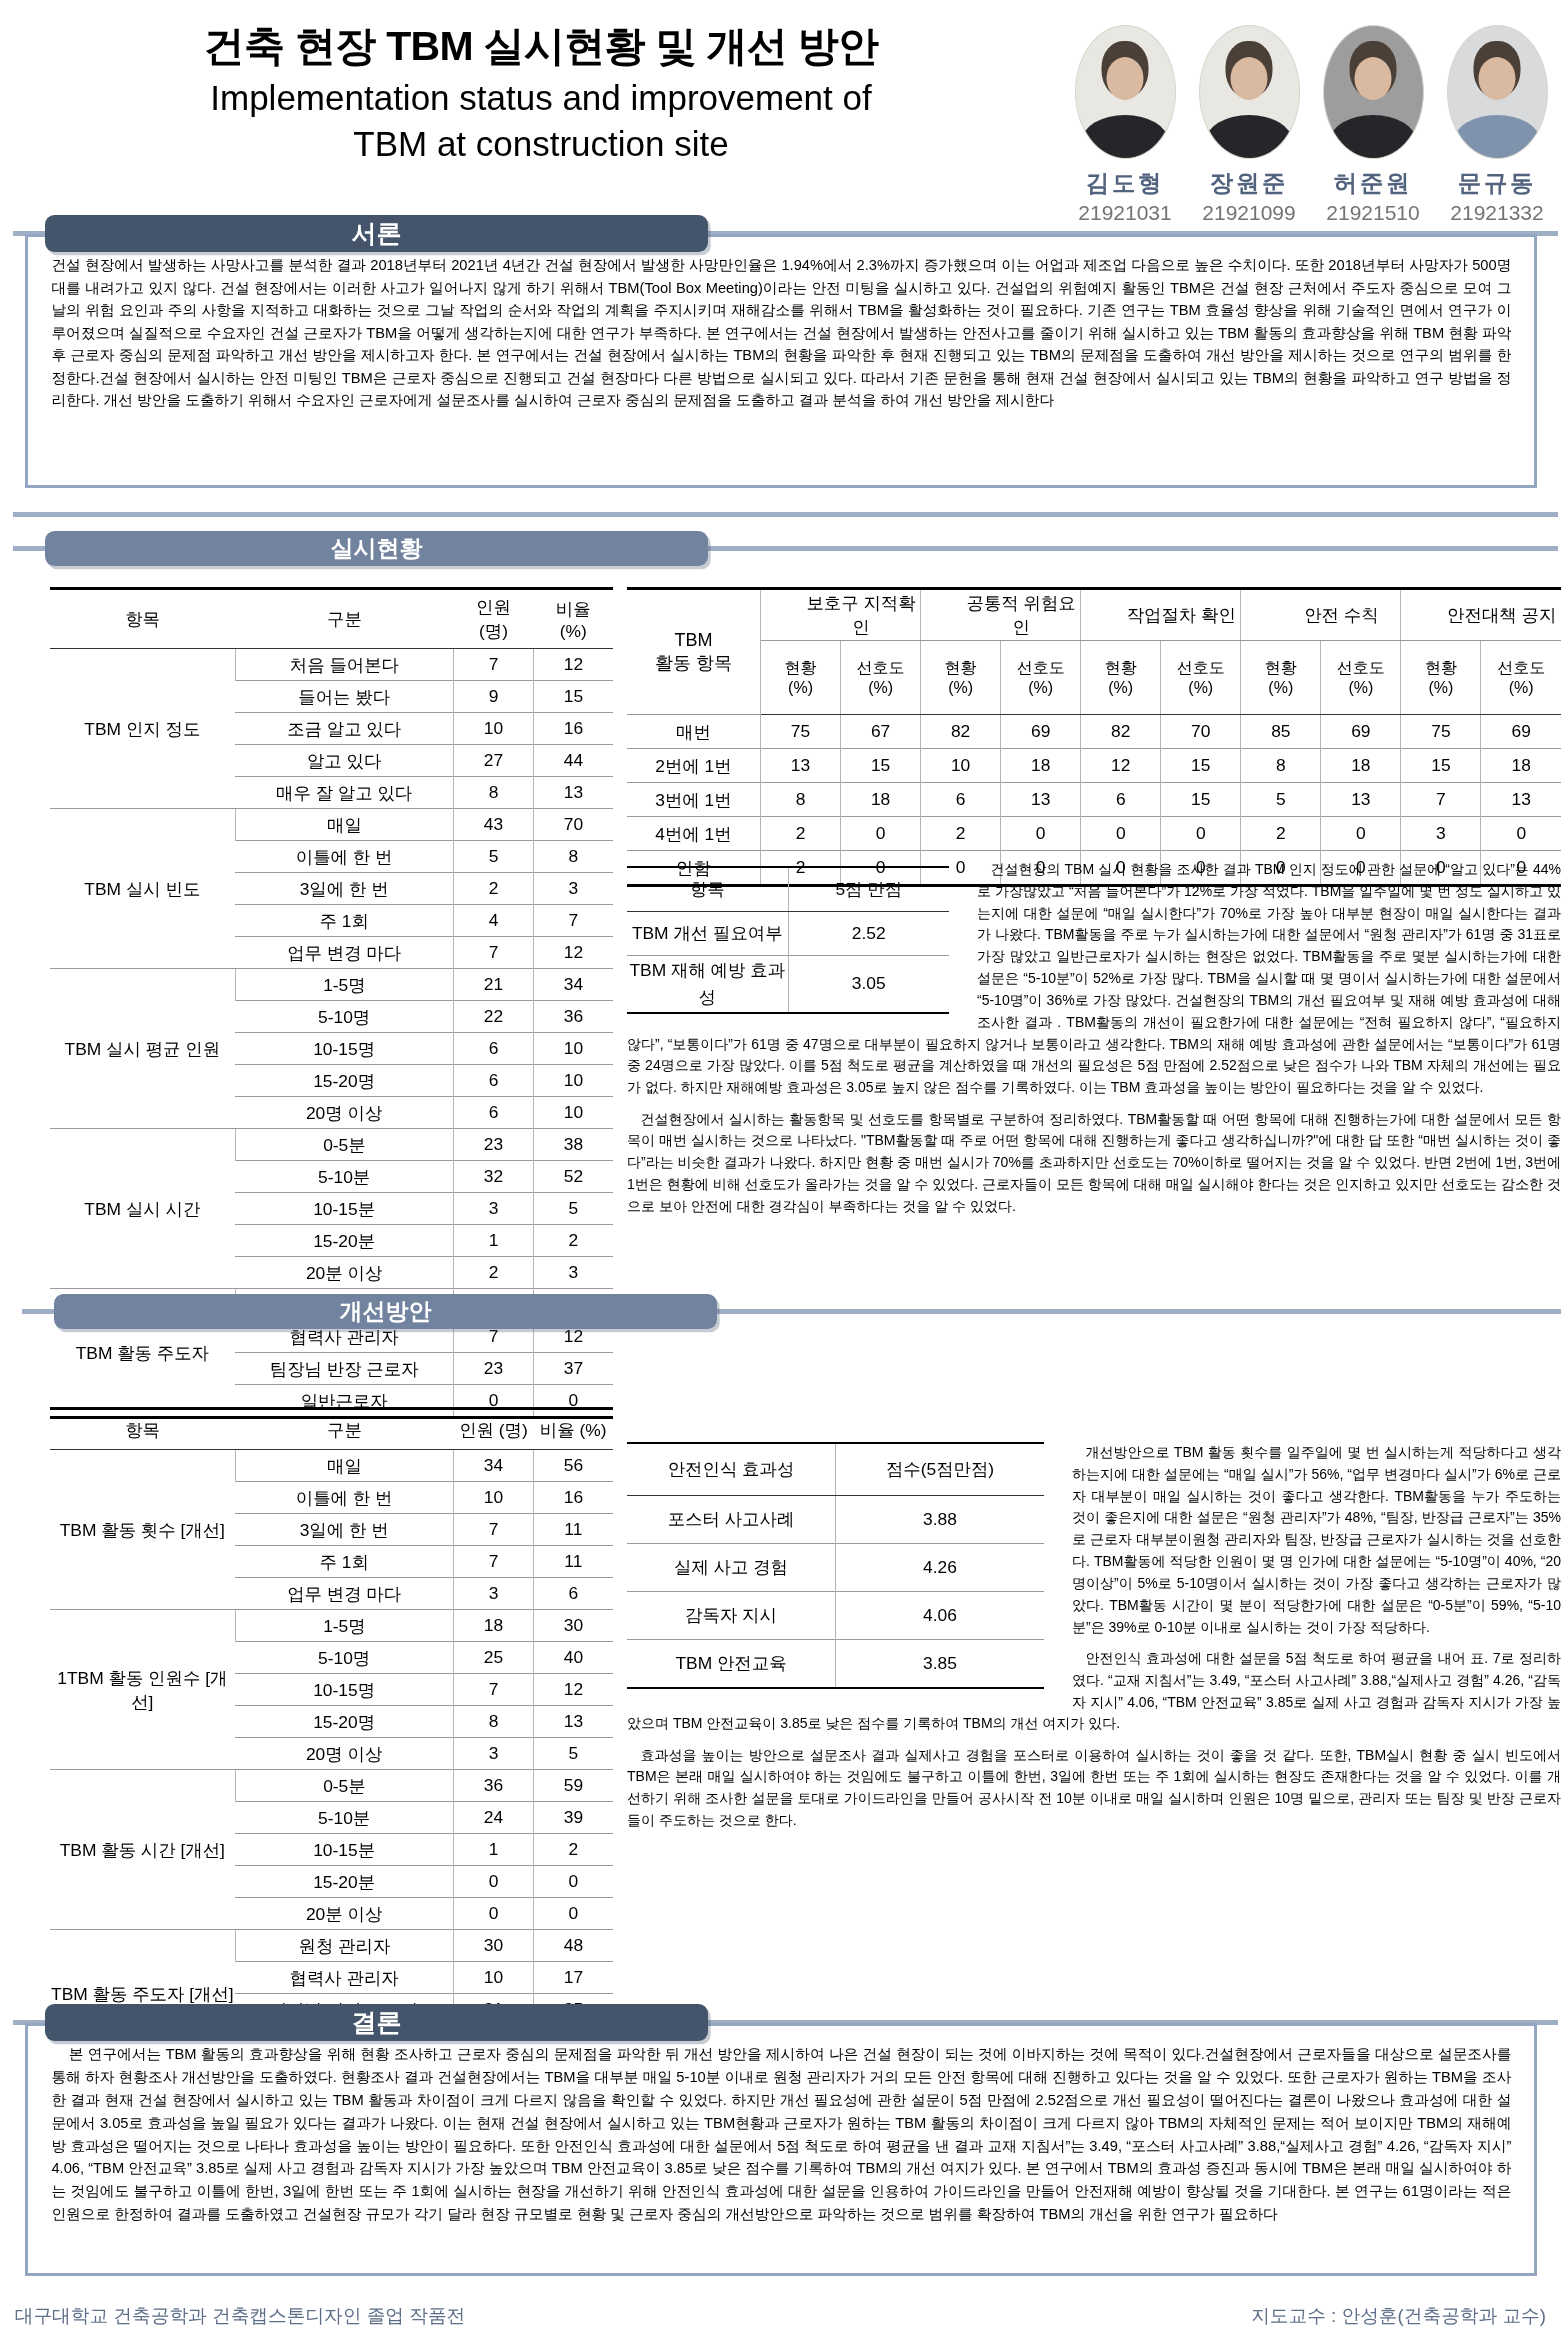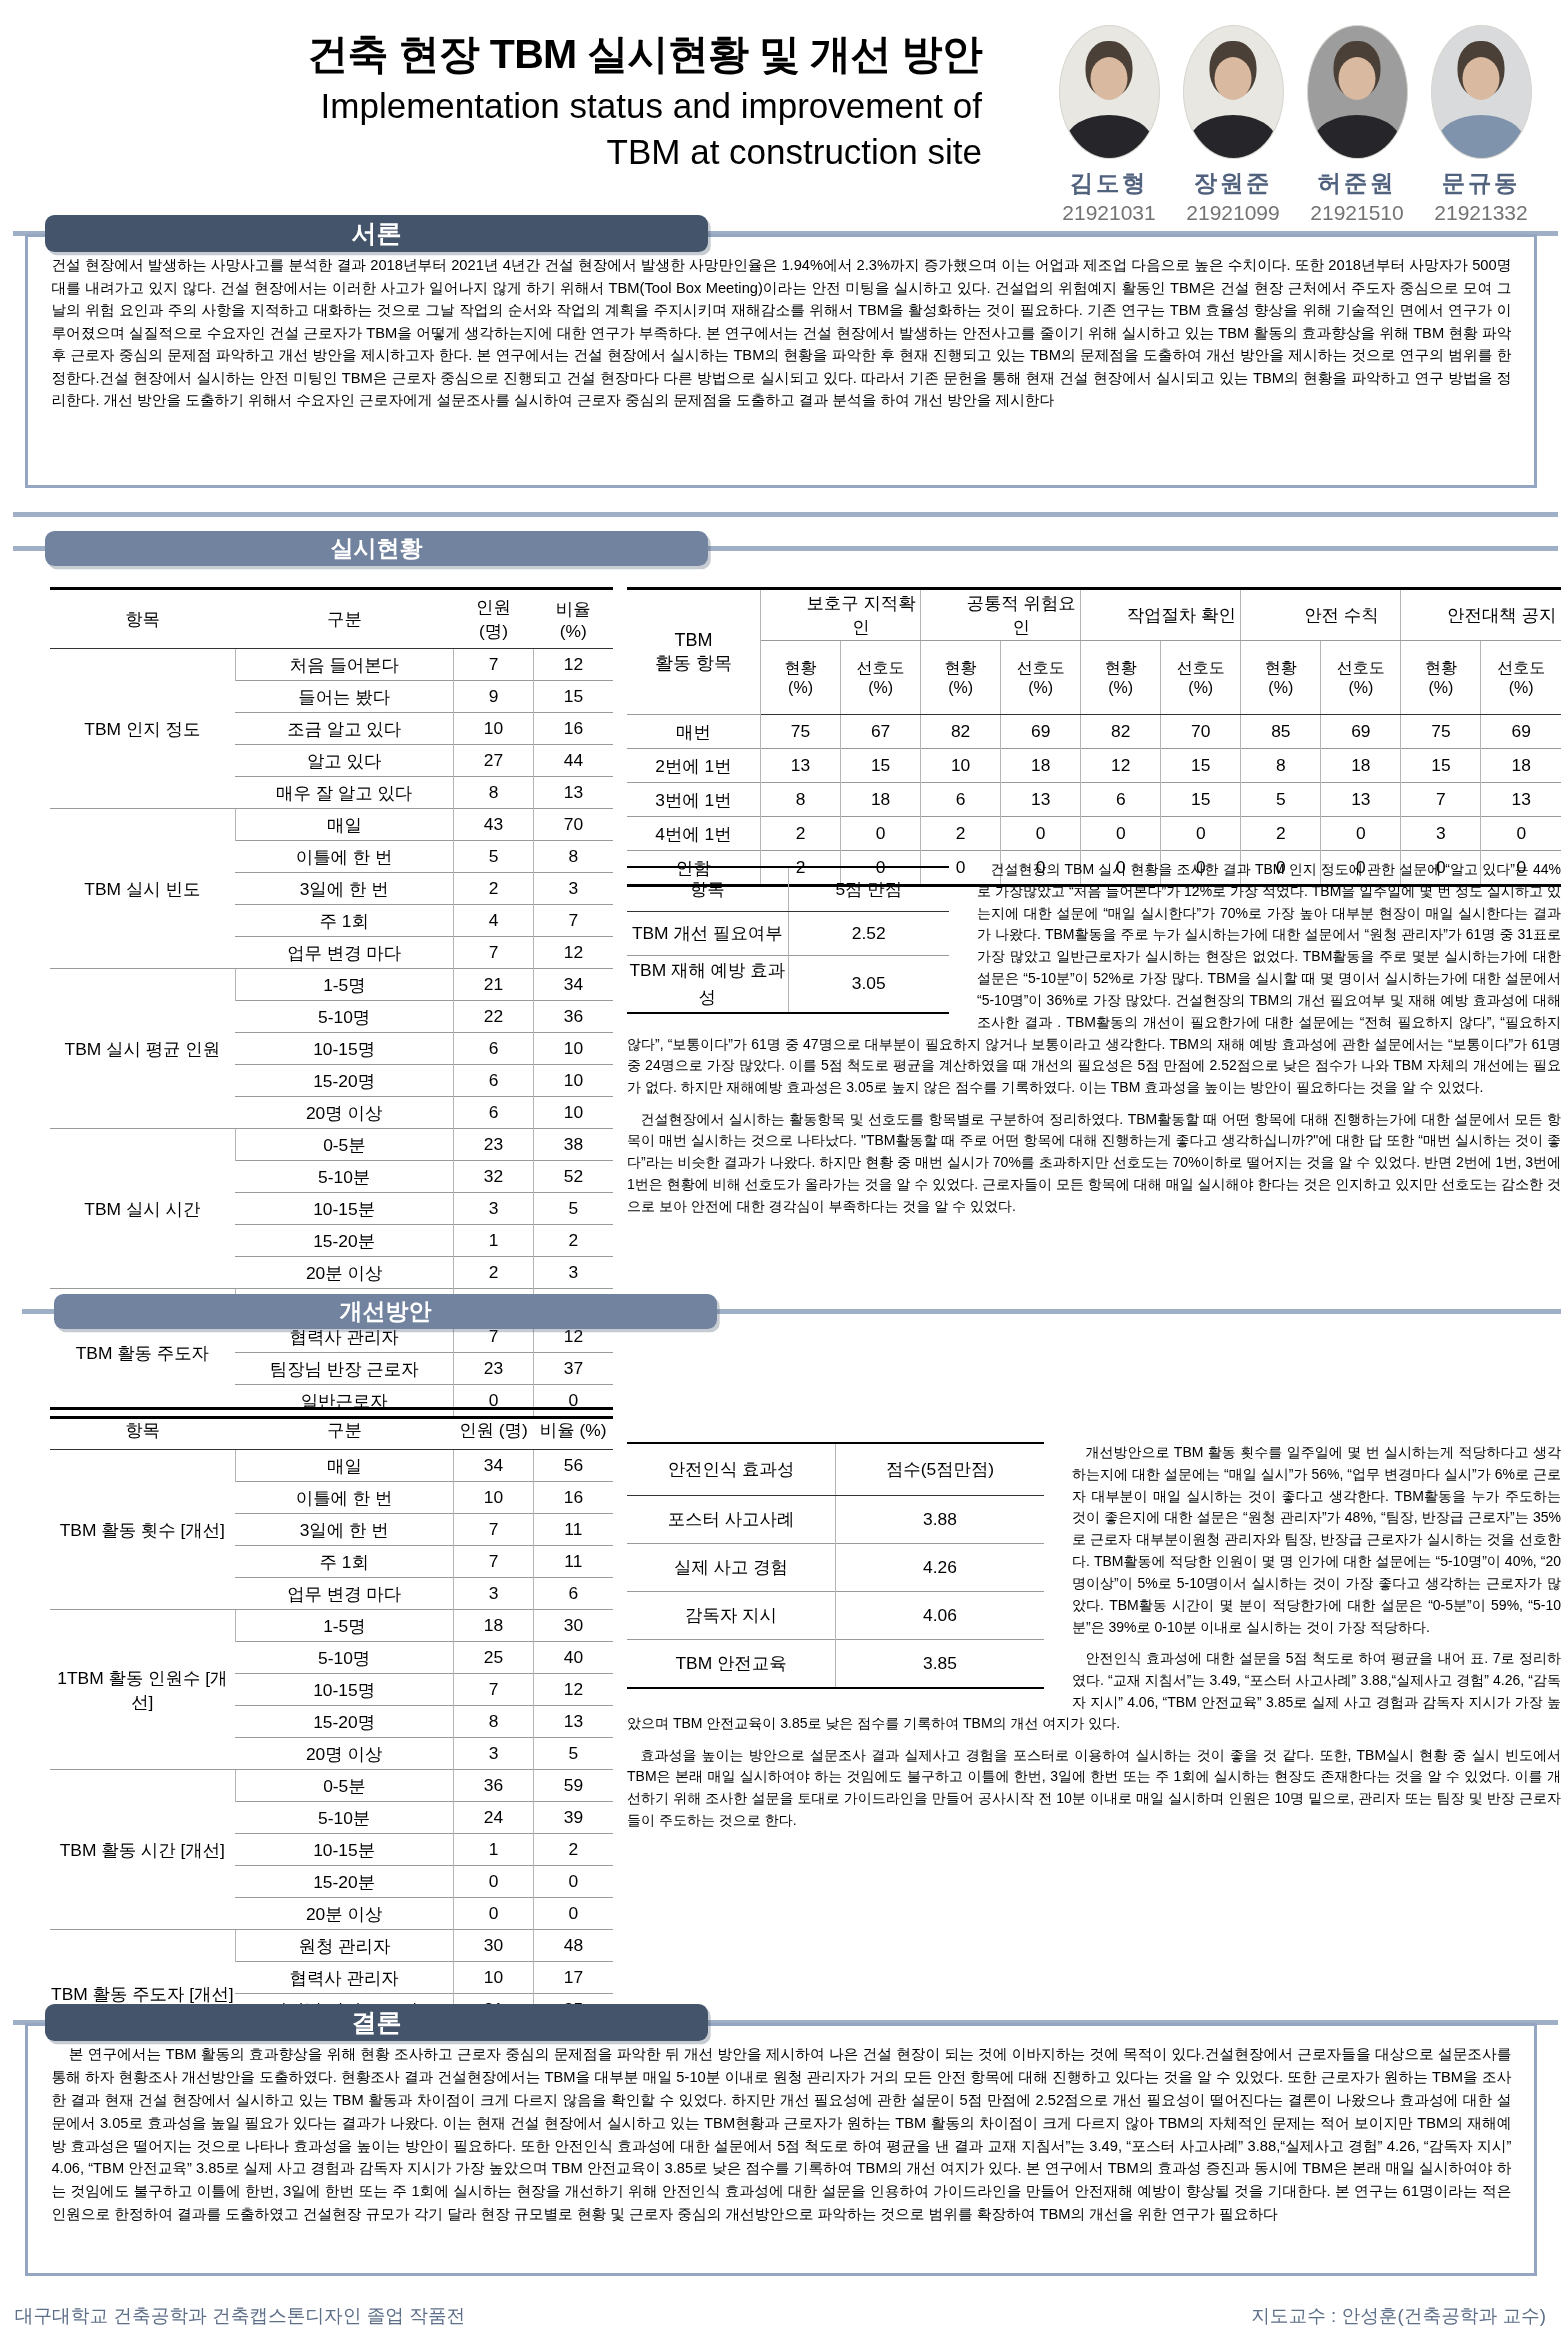--- a/index.html
+++ b/index.html
@@ -1,24 +1,24 @@
 <!DOCTYPE html>
 <html lang="ko" style="font-size:10.7px"><head>
 <meta charset="utf-8">
 <style>
   html,body{margin:0;padding:0;}
   body{
     width:1562px;height:2342px;position:relative;background:#ffffff;
     font-family:"Liberation Sans","DejaVu Sans",sans-serif;color:#000;
   }
   
-  .header-title{position:absolute;left:100px;top:30px;width:882px;text-align:right;}
+  .header-title{position:absolute;left:100px;top:22px;width:882px;text-align:center;}
   .title-ko{font-size:41px;font-weight:bold;letter-spacing:-0.7px;line-height:1.2;}
   .title-en{font-size:35px;line-height:1.3;margin-top:4px;}
-  .authors{position:absolute;left:1047px;top:25.4px;width:512px;display:flex;justify-content:flex-start;}
+  .authors{position:absolute;left:1047px;top:25.4px;width:512px;display:flex;justify-content:flex-end;}
   .author{width:124px;text-align:center;}
   .avatar{width:99px;height:132px;border-radius:50%;margin:0 auto;position:relative;overflow:hidden;background:#e9e7e1;border:0.7px solid #d7d5cf;}
   .avatar .head{position:absolute;top:14.7px;left:50%;transform:translateX(-50%);width:47px;height:57px;border-radius:46% 46% 48% 48%;background:#4a4038;}
   .avatar .face{position:absolute;top:31px;left:50%;transform:translateX(-50%);width:37px;height:43px;border-radius:50%;background:#d9b9a0;}
   .avatar .torso{position:absolute;bottom:-8px;left:50%;transform:translateX(-50%);width:86px;height:51px;border-radius:55% 55% 0 0;background:#26262a;}
   .author:nth-child(3) .avatar{background:#9d9d9d;}
   .author:nth-child(4) .avatar{background:#d9dadb;}
   .author:nth-child(4) .avatar .torso{background:#7f93ad;}
   .author-name{font-size:23.4px;color:#51627e;margin-top:8px;font-weight:bold;letter-spacing:2.7px;}
   .author-id{font-size:21px;color:#737373;margin-top:1.3px;}

